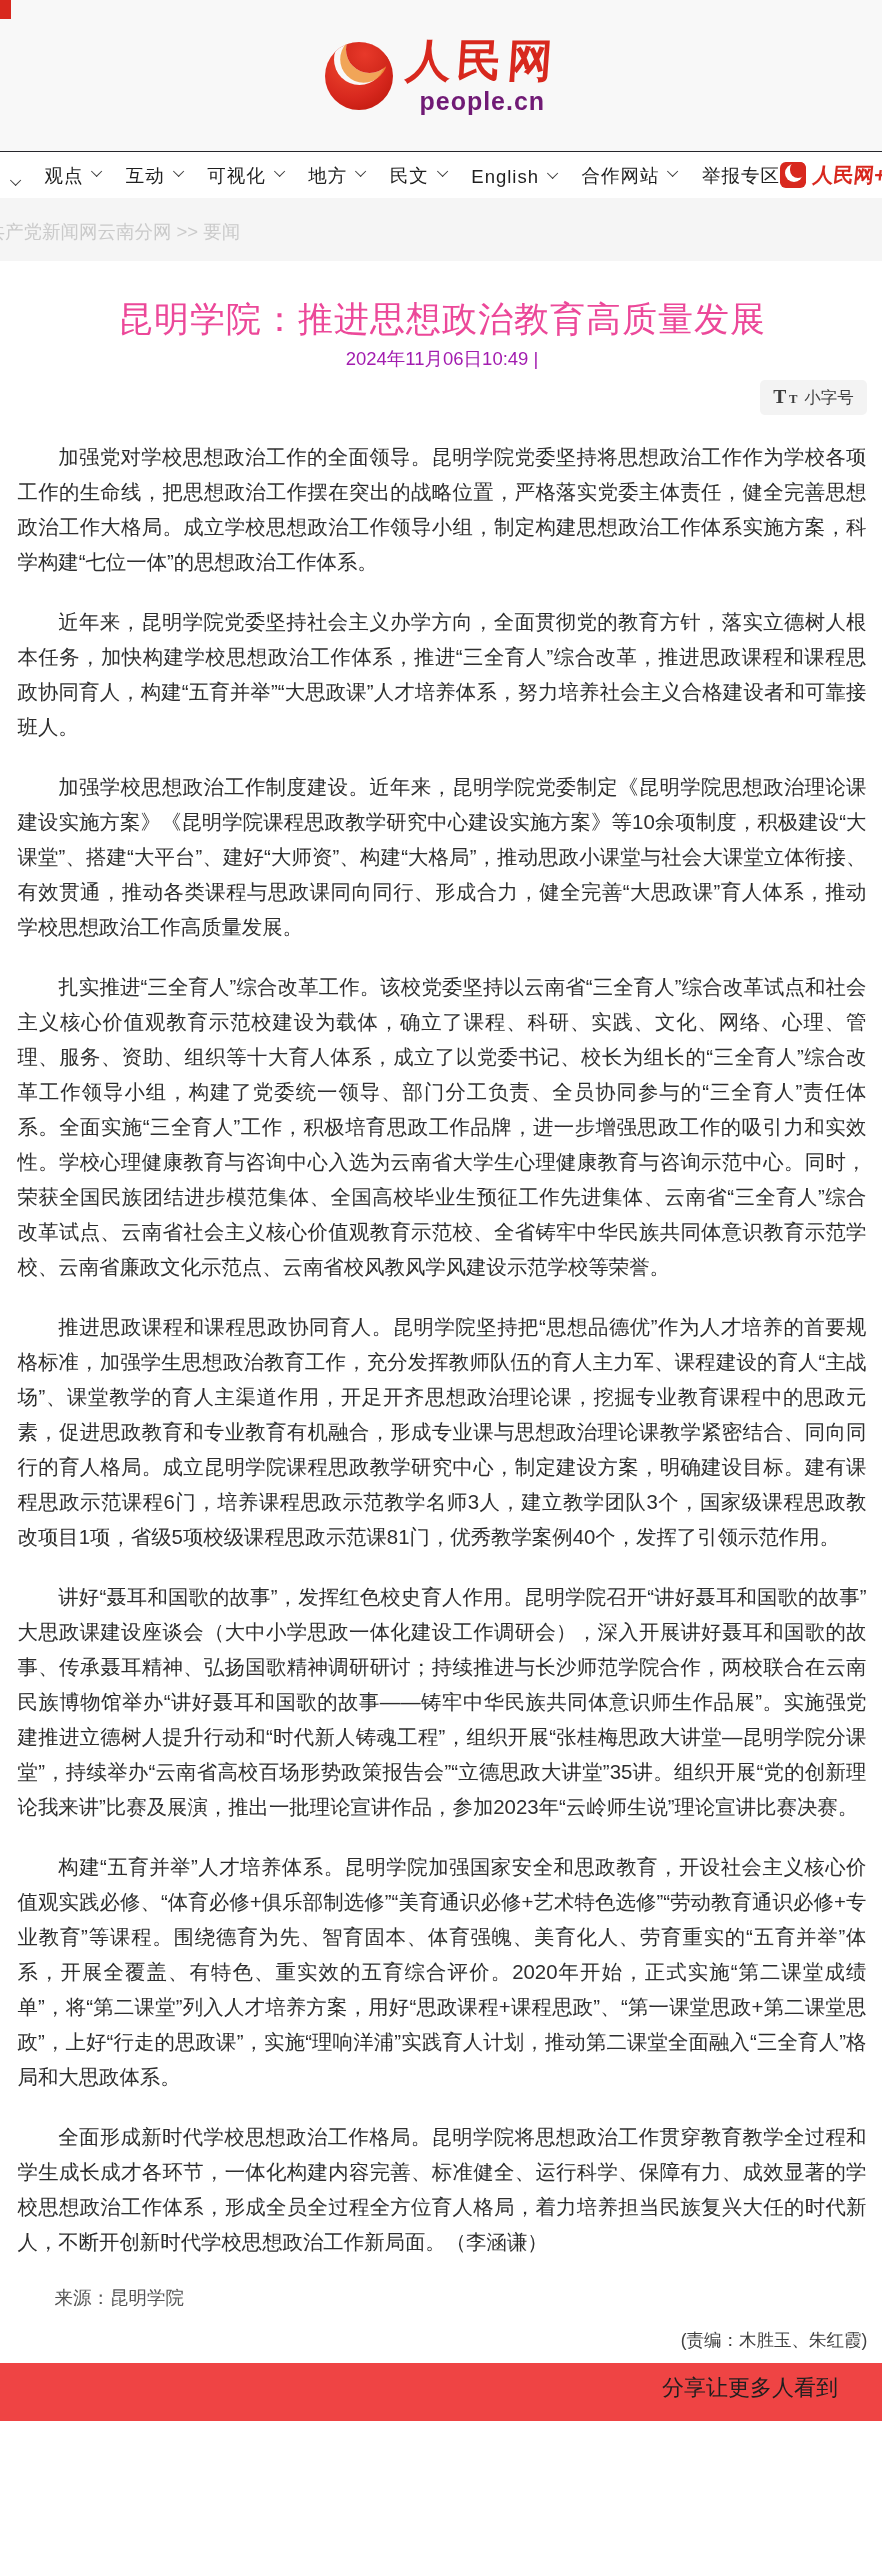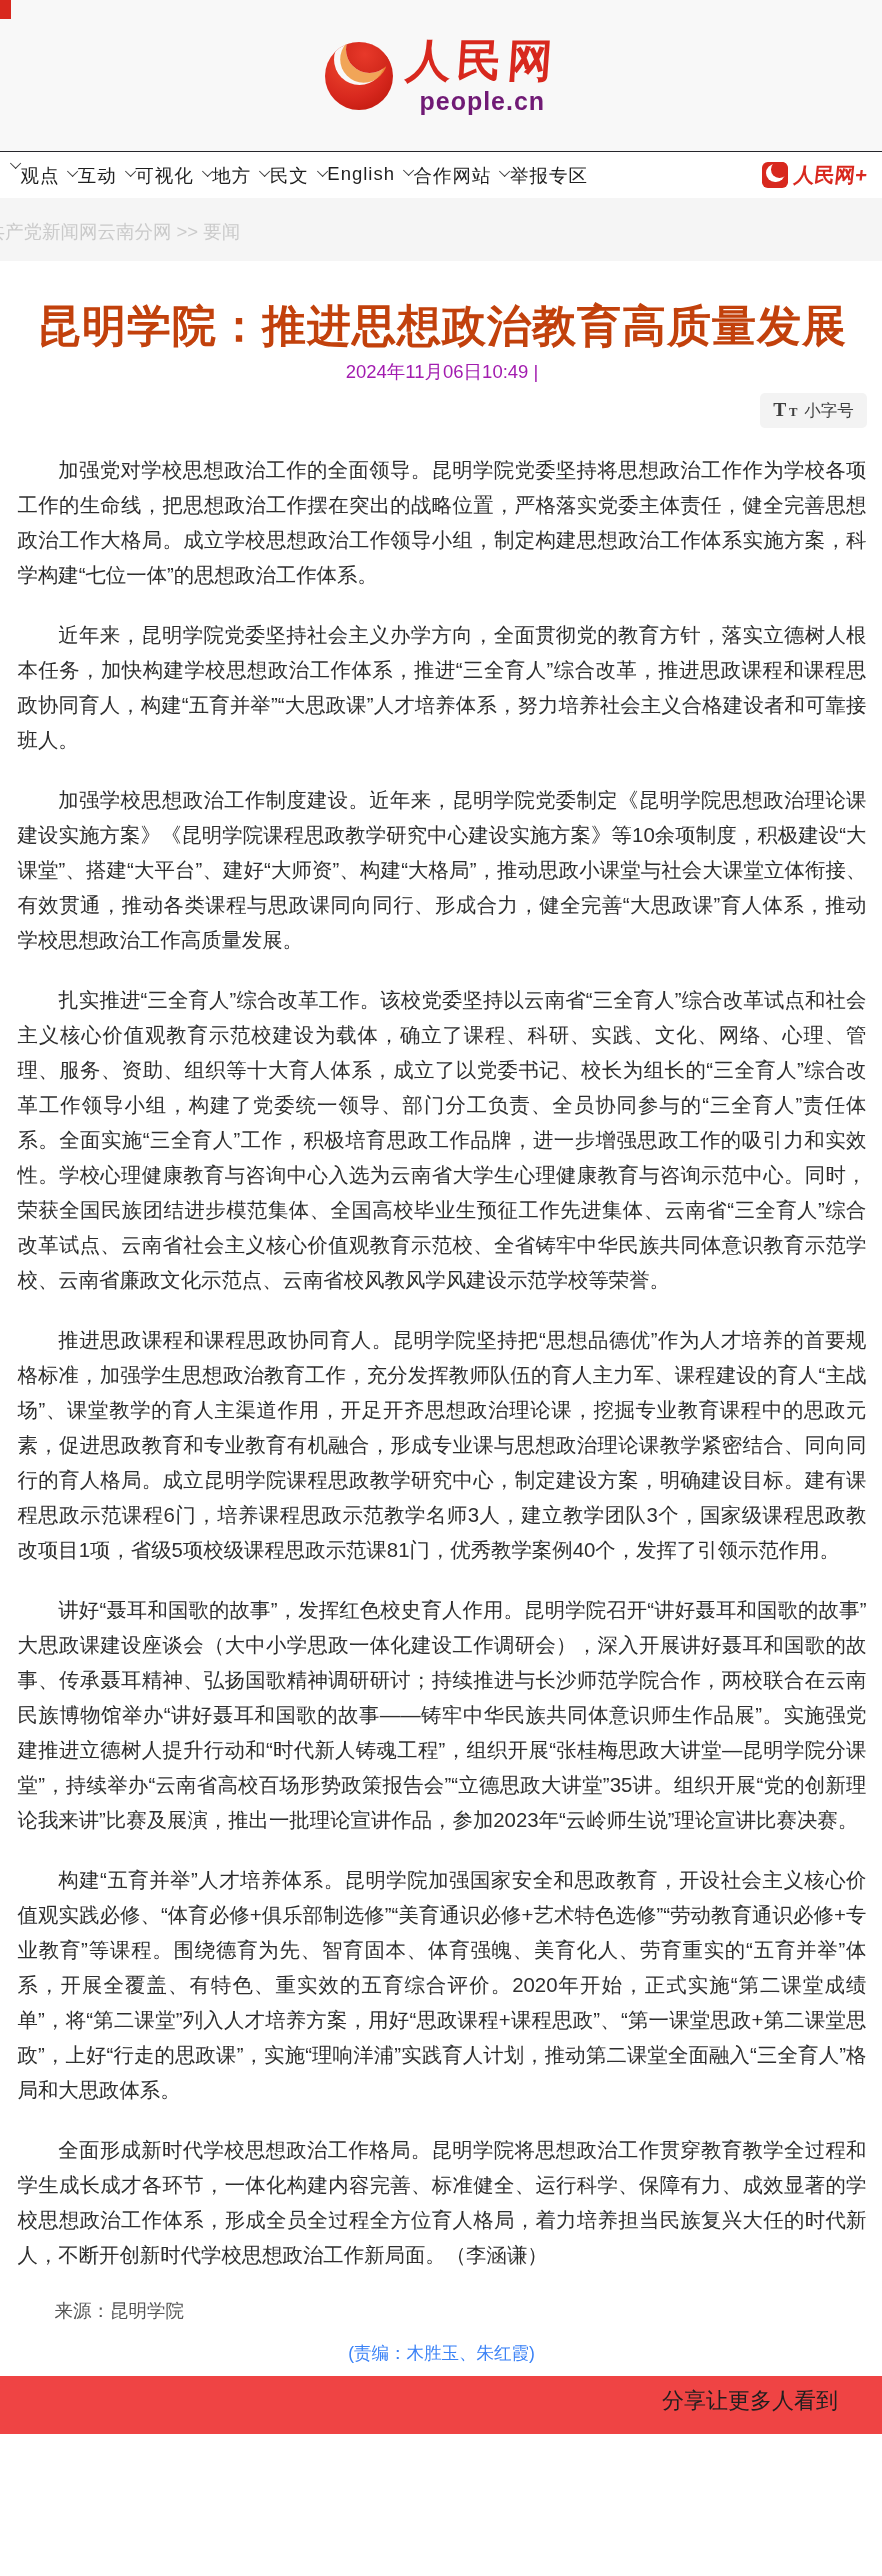--- a/index.html
+++ b/index.html
@@ -37,21 +37,21 @@
     color:#d8281e; font-size:45px; font-weight:900; letter-spacing:5.8px;
     transform:skewX(-4deg); white-space:nowrap;
   }
   .logo-en { color:#701a75; font-size:25px; font-weight:700; margin-top:6px; letter-spacing:1px; }
   
   .nav-bar {
     height:47px; background:#ffffff; border-top:1.9px solid #26262b;
     display:flex; align-items:center; padding:0 0 0 1.9px; font-size:18.5px; color:#1f1f1f;
     white-space:nowrap;
   }
-  .nav-items { display:flex; align-items:flex-start; }
+  .nav-items { display:flex; align-items:flex-end; gap:24px; }
   .nav-item { display:flex; align-items:center; cursor:pointer; }
   .nav-item-label { letter-spacing:1px; }
   .chev {
     width:7.8px; height:7.8px; border-right:1.8px solid #3a3a3a; border-bottom:1.8px solid #3a3a3a;
     transform:rotate(45deg) translateY(-1px); display:inline-block; margin:-2.9px 1.9px 2.9px 8.8px;
   }
   .nav-right { margin-left:auto; display:flex; align-items:center; height:100%; }
   .app-badge { display:flex; align-items:center; gap:6.8px; margin-right:15.6px; }
   .app-badge-icon {
     width:26px; height:26px; background:#d8281e; border-radius:5.8px; position:relative; overflow:hidden;
@@ -66,37 +66,37 @@
   }
   .app-badge-zh { color:#d8281e; font-size:20.4px; font-weight:900; transform:skewX(-6deg); }
   
   .breadcrumb-strip { height:63px; background:#f5f5f5; overflow:hidden; }
   .breadcrumb {
     font-size:18.5px; color:#cacaca; padding-top:21.4px; margin-left:-13.6px; white-space:nowrap;
   }
   
   .article { padding:0 16.5px 0 17.5px; background:#fff; }
   .article-title {
-    margin-top:33px; text-align:center; font-size:44px; font-weight:700; color:#c2410c;
+    margin-top:33px; text-align:center; font-size:35px; font-weight:400; color:#ec4899;
     letter-spacing:1px; line-height:1.45;
   }
   .article-date { margin-top:1px; text-align:center; font-size:18.5px; color:#a21caf; }
   .article-tools { margin-top:9.7px; display:flex; justify-content:flex-end; }
   .font-size-btn {
     background:#f3f3f3; border:none; border-radius:4.9px; padding:5.8px 12.7px; cursor:pointer;
     display:flex; align-items:baseline; gap:6.8px; color:#3d3d3d; font-family:"Liberation Sans",sans-serif;
   }
   .font-size-btn .t-big { font-family:"Liberation Serif",serif; font-size:19.5px; font-weight:700; }
   .font-size-btn .t-small { font-family:"Liberation Serif",serif; font-size:12.7px; font-weight:700; margin-left:-3.9px; }
   .font-size-btn .t-label { font-size:16.5px;font-family:Liberation Mono, monospace; }
   .article-body { margin-top:25px; font-size:20.4px; line-height:35px; color:#2e2e2e; text-align:justify; }
   .article-body p { text-indent:2em; margin-bottom:25px; }
   .article-source { font-size:18.5px; color:#555; text-indent:2em; margin-top:3.9px; }
   
-  .editor-row { padding:0 15.6px; margin-top:17.5px; text-align:center; font-size:17.5px; color:#3b82f6; }
+  .editor-row { padding:0 15.6px; margin-top:17.5px; text-align:right; font-size:17.5px; color:#404040; }
   .share-strip {
     margin-top:11.7px; background:#ef4444; height:58px; padding:9.7px 45px 0 0;
     text-align:right; font-size:22px; color:#1f1f1f;
   }
 </style>
 </head>
 <body>
 
 <header class="site-header">
   <span class="corner-fragment"></span>

